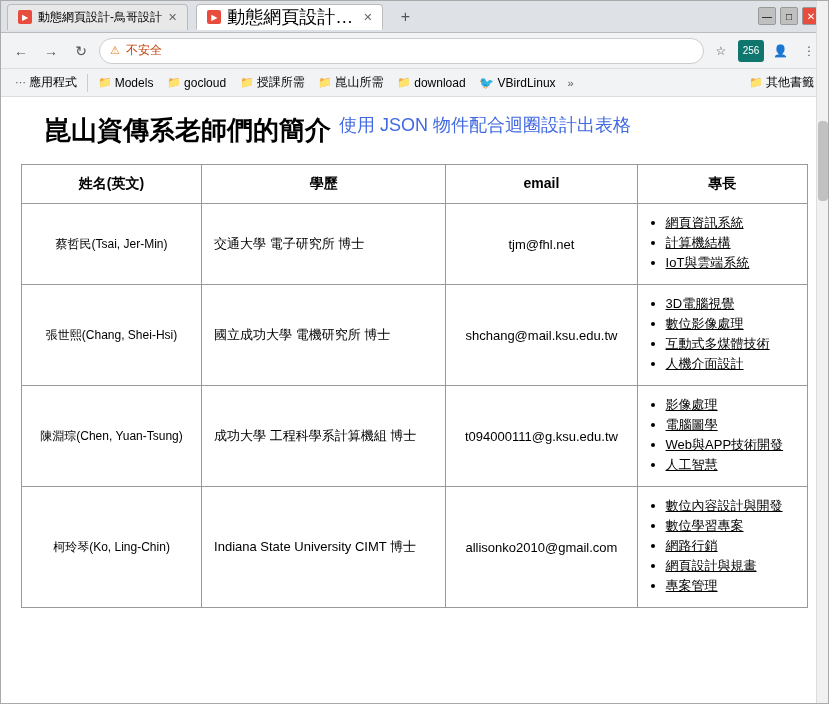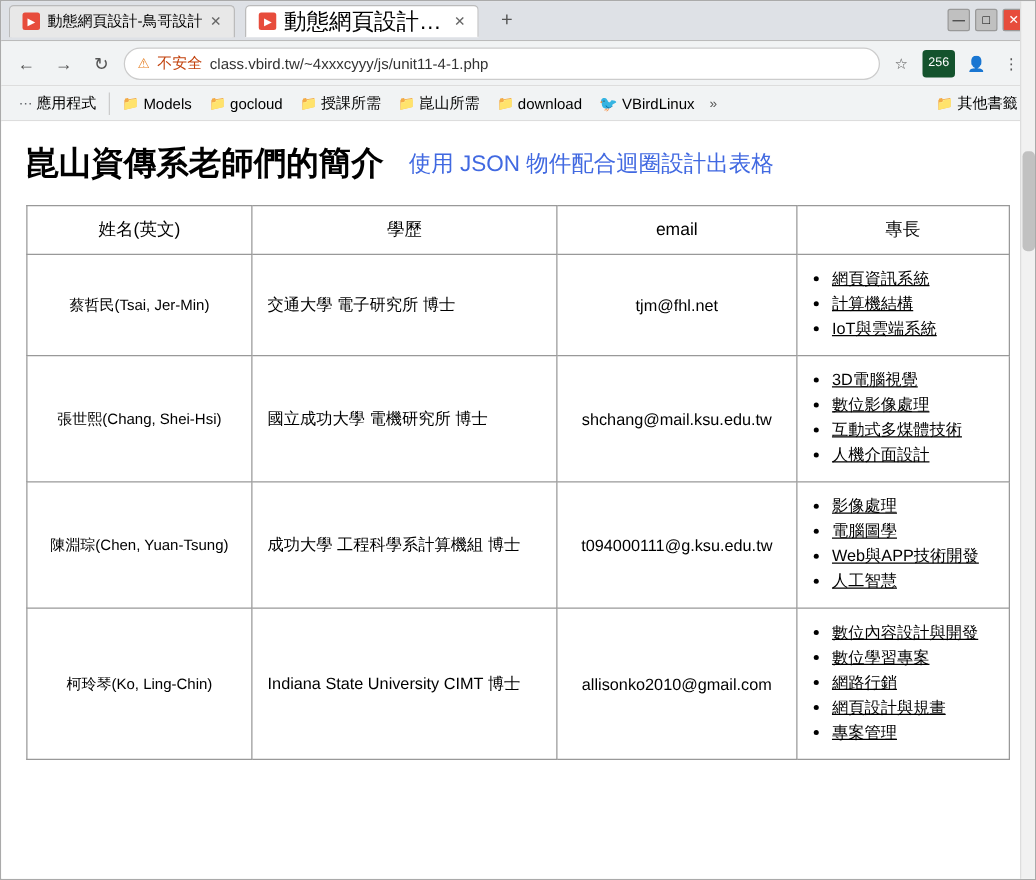--- a/index.html
+++ b/index.html
@@ -30,28 +30,28 @@
     .bookmarks-bar { background: #f1f3f4; display: flex; align-items: center; height: 28px; padding: 0 8px; border-bottom: 1px solid #ddd; gap: 2px; font-size: 12px; }
     .bk-item { display: flex; align-items: center; padding: 2px 6px; cursor: pointer; border-radius: 3px; gap: 3px; white-space: nowrap; }
     .bk-sep { width: 1px; height: 18px; background: #ccc; margin: 0 2px; }
     .bk-folder-icon { font-size: 11px; color: #5f6368; }
     .bk-more { margin-left: auto; }
 
     
     .page-content { flex: 1; background: #fff; overflow-y: auto; padding: 16px 20px; }
 
     
-    .page-title { display: flex; align-items: center; gap: 20px; margin-bottom: 16px; }
+    .page-title { display: flex; align-items: flex-start; gap: 8px; margin-bottom: 16px; margin-left: 24px; }
     .page-title-main { font-size: 26px; font-weight: bold; color: #000; }
     .page-title-sub { font-size: 18px; color: #4169e1; font-weight: normal; }
 
     
     .data-table { width: 100%; border-collapse: collapse; border: 1px solid #999; }
     .data-table th, .data-table td { border: 1px solid #999; padding: 10px 12px; vertical-align: top; }
-    .data-table th { text-align: center; font-weight: normal; background: #fff; font-size: 14px; }
+    .data-table th { text-align: center; font-weight: bold; background: #fff; font-size: 14px; }
     .data-table td { font-size: 13px; }
     .data-table td.name-col { text-align: center; vertical-align: middle; font-size: 12px; }
     .data-table td.edu-col { vertical-align: middle; }
     .data-table td.email-col { vertical-align: middle; text-align: center; }
     .data-table td.spec-col ul { list-style: disc; padding-left: 16px; text-decoration: underline; }
     .data-table td.spec-col li { margin-bottom: 2px; }
 
     
     .browser-frame { position: relative; }
     .scrollbar { position: absolute; right: 0; top: 0; bottom: 0; width: 12px; background: #f1f1f1; border-left: 1px solid #ddd; }
@@ -87,24 +87,23 @@
     </div>
   </div>
 
   <div class="address-bar">
     <div class="nav-btn">←</div>
     <div class="nav-btn">→</div>
     <div class="nav-btn">↻</div>
     <div class="address-input">
       <span class="lock-icon">⚠</span>
       <span style="color:#c2410c;font-size:12px;">不安全</span>
-      <span class="address-text">class.vbird.tw/~4xxxcyyy/js/unit11-4-1.php</span>
     </div>
     <div class="addr-btn">☆</div>
-    <div class="addr-btn" style="background:#14532d;color:white;border-radius:3px;font-size:10px;width:26px;">256</div>
+    <div class="addr-btn" style="background:#0f766e;color:white;border-radius:3px;font-size:10px;width:26px;">256</div>
     <div class="addr-btn">👤</div>
     <div class="addr-btn">⋮</div>
   </div>
 
   <div class="bookmarks-bar">
     <div class="bk-item">
       <span class="bk-folder-icon">⋯</span>
       <span>應用程式</span>
     </div>
     <div class="bk-sep"></div>

